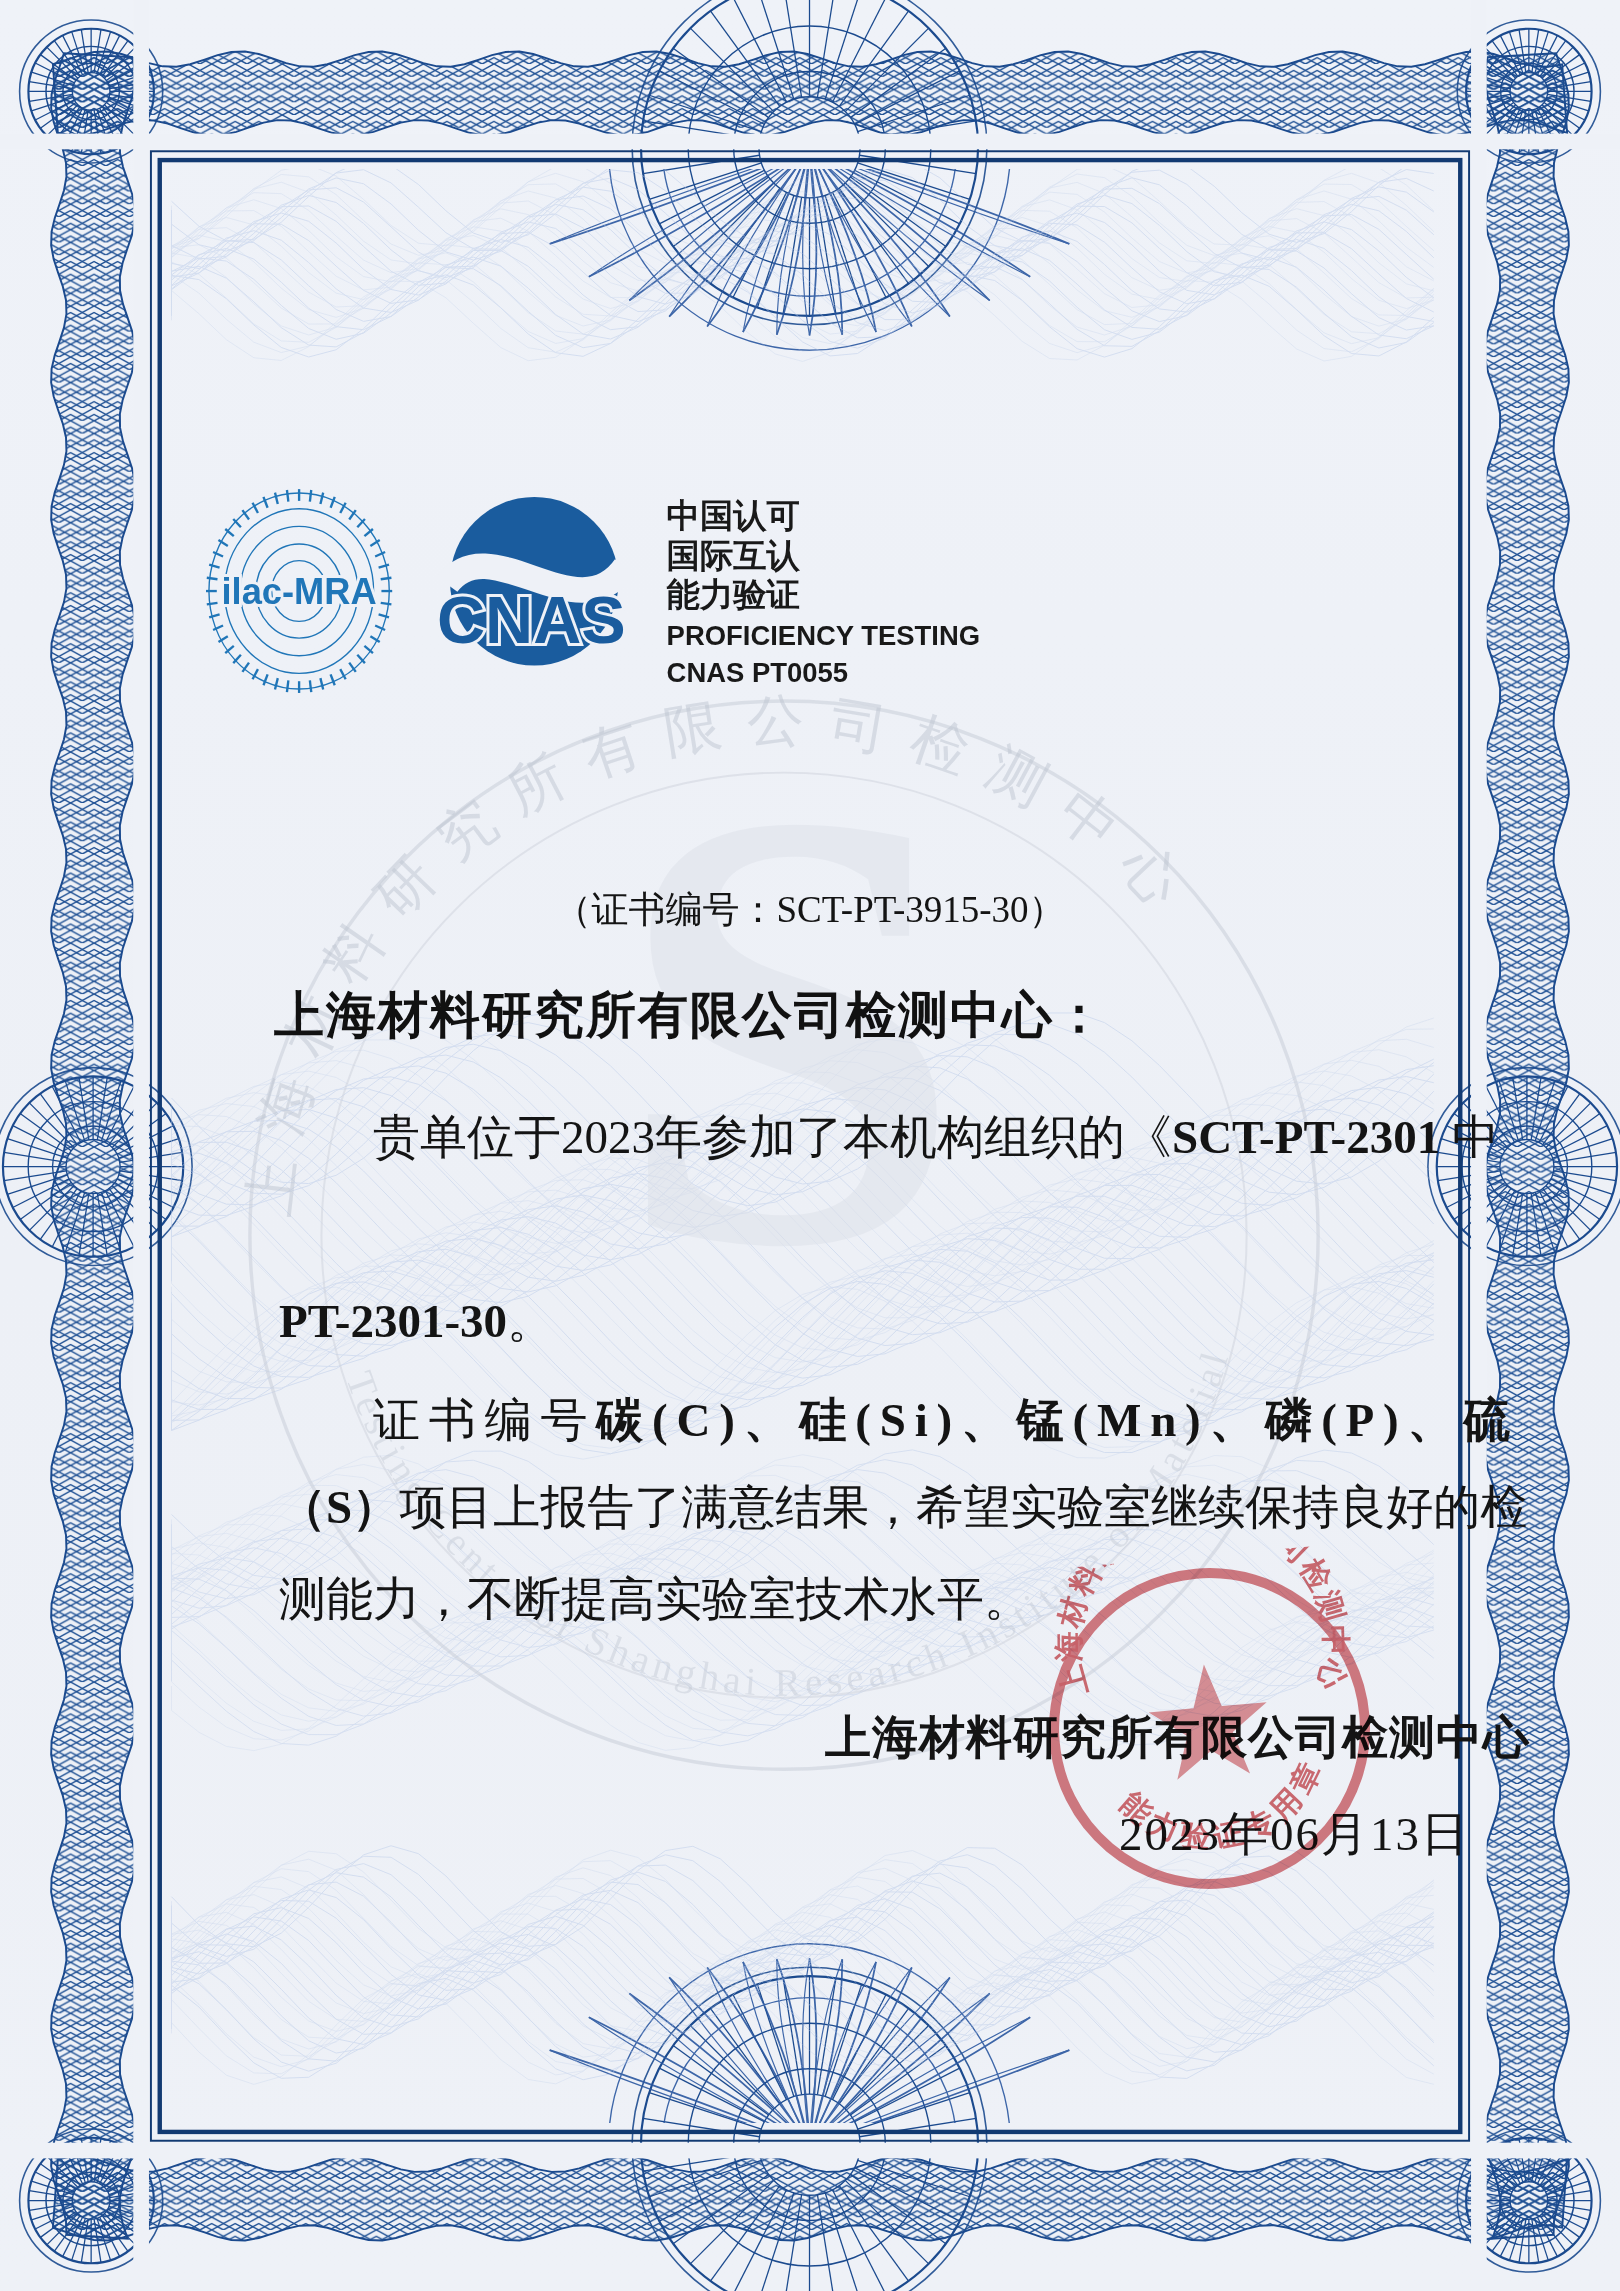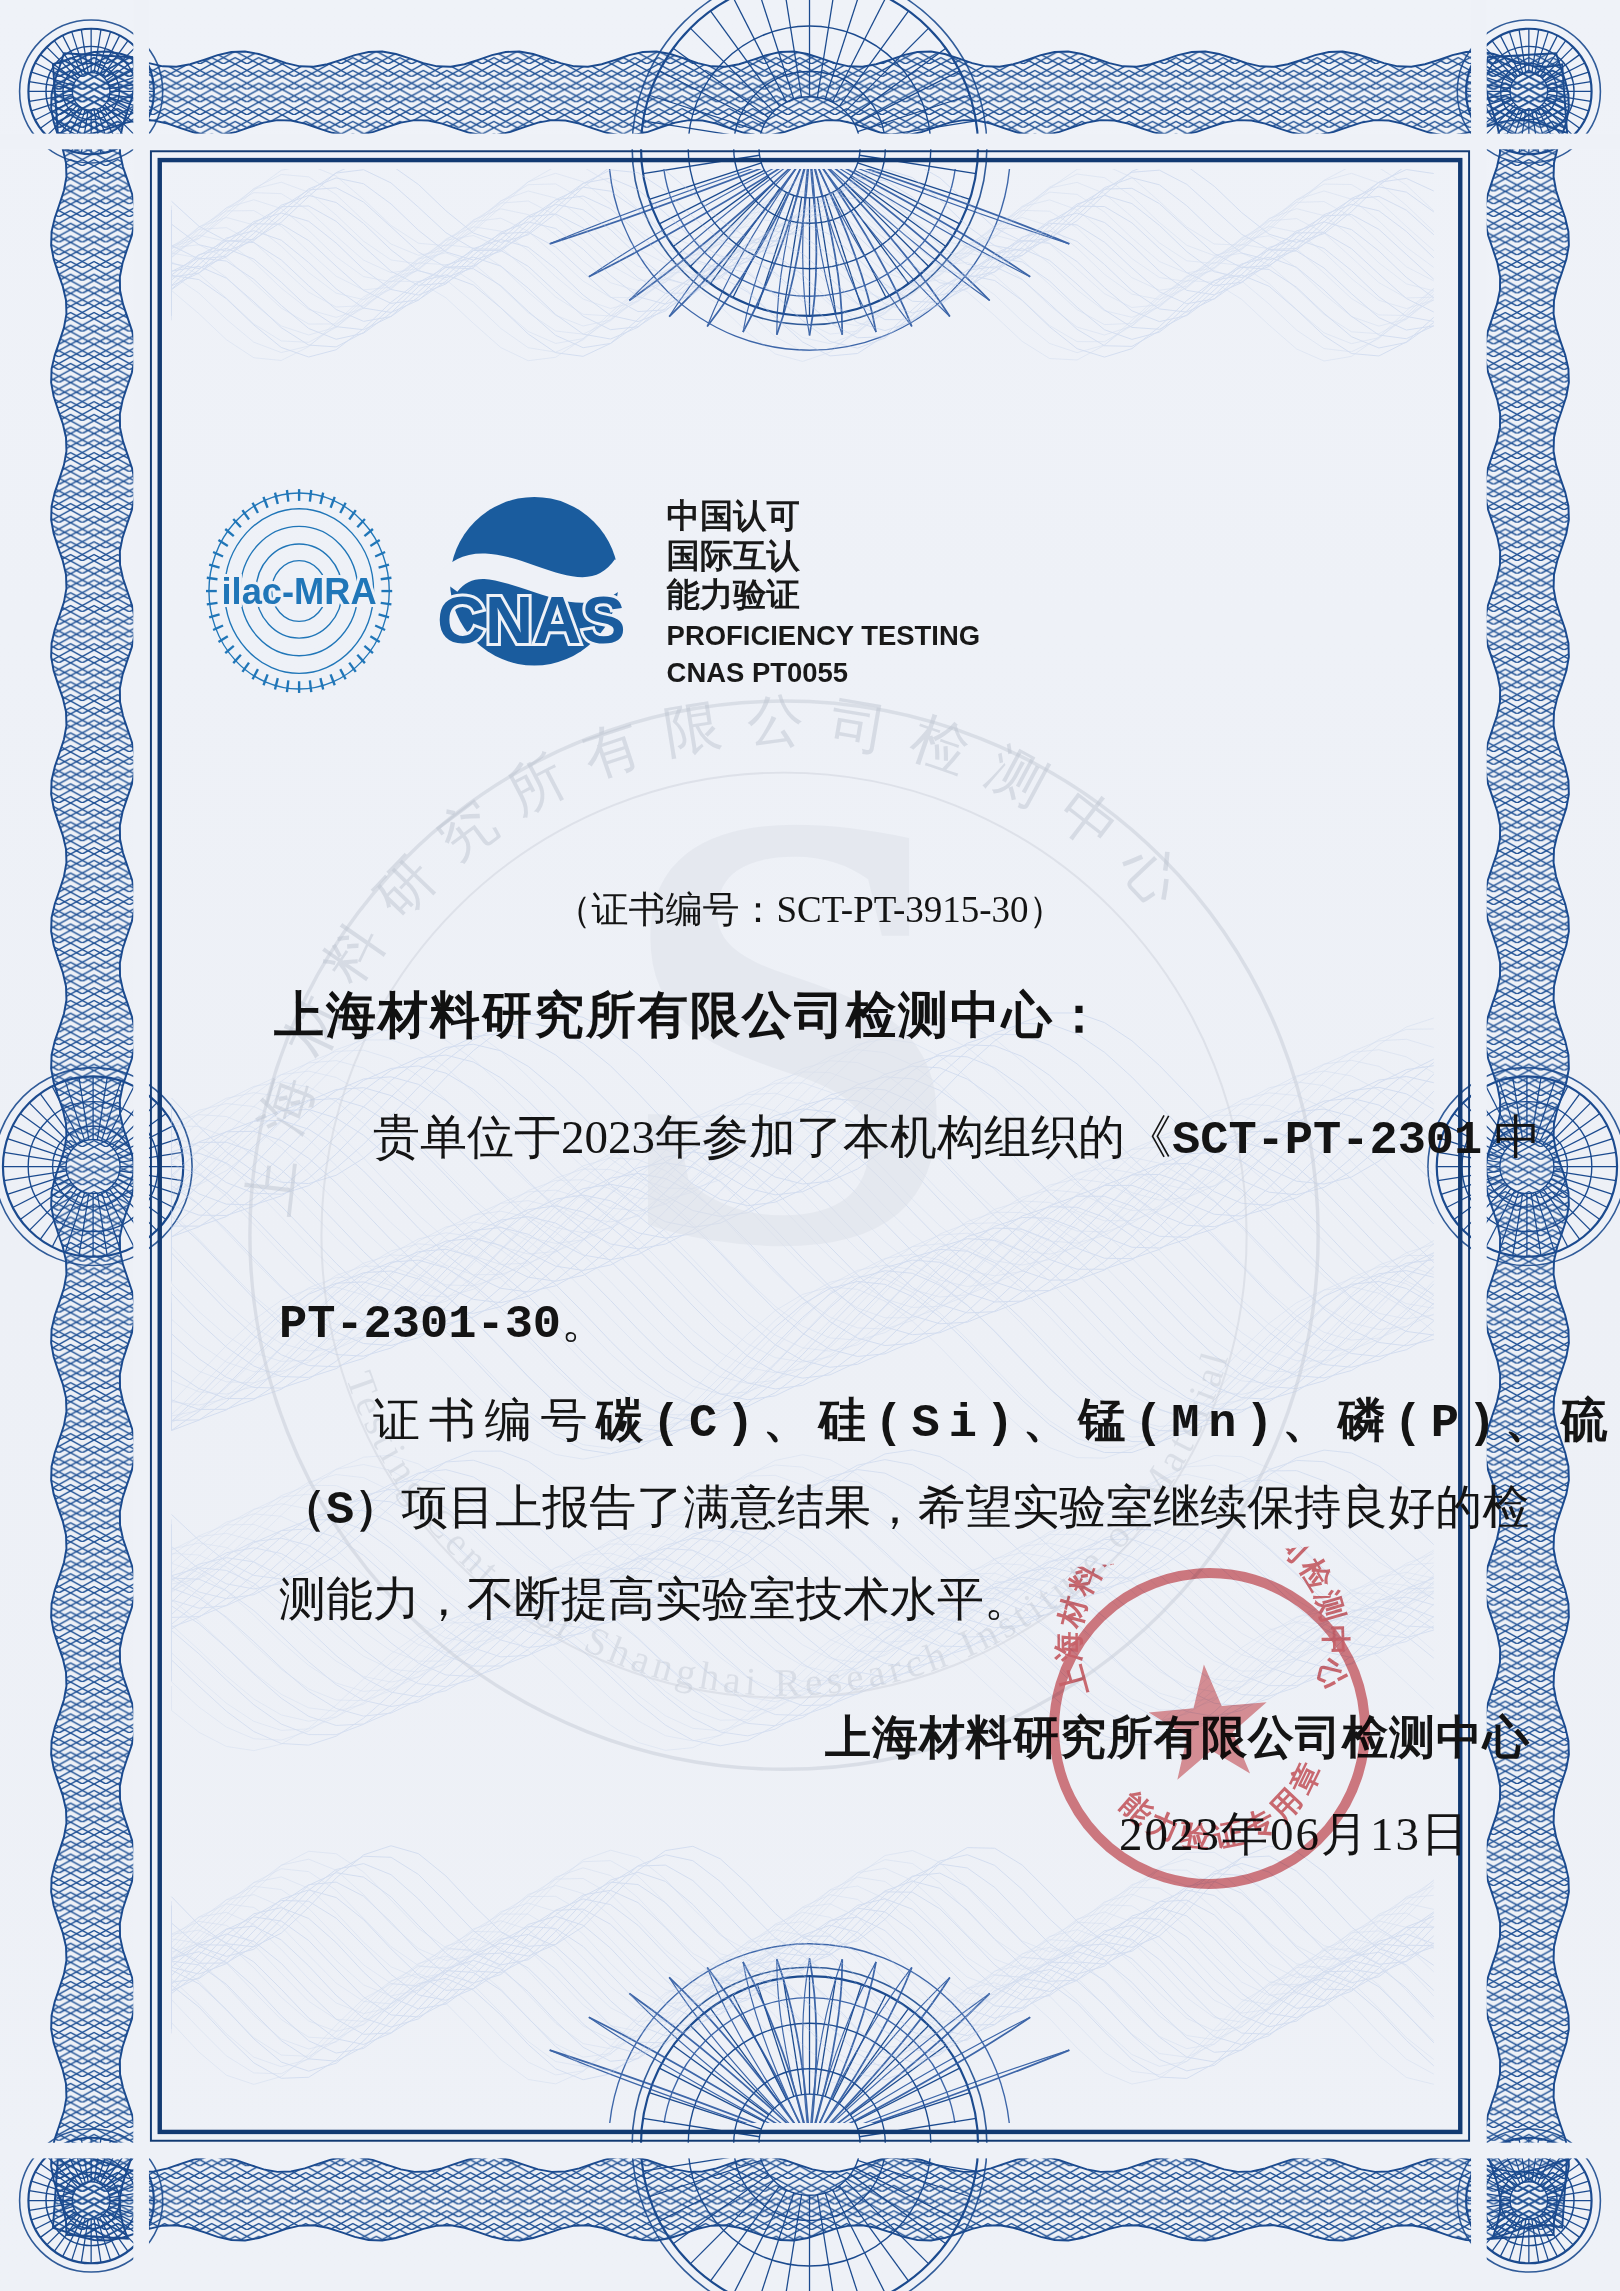--- a/index.html
+++ b/index.html
@@ -17,21 +17,21 @@
   .title{left:0;top:764px;width:100%;text-align:center;font-size:67px;font-weight:700;
          letter-spacing:2.9px;color:#111;}
   .certno{left:0;top:885px;width:100%;text-align:center;font-size:37px;
           font-family:"Liberation Serif",serif;color:#141414;}
   .addressee{left:274px;top:982px;font-size:50px;font-weight:700;color:#111;letter-spacing:2px;}
 
   
   .bline{left:279px;width:1137px;font-family:"Liberation Serif",serif;font-size:47px;
          color:#141414;white-space:nowrap;}
   .indent{padding-left:94px;}
-  .b{font-weight:700;font-family:Liberation Mono, monospace;}
+  .b{font-weight:700;}
   .l-p1l1{top:1106px;}
   .l-p1l2{top:1197px;}
   .l-p1l3{top:1290px;}
   .l-p2l1{top:1389px;letter-spacing:8.8px;}
   .l-p2l2{top:1476px;}
   .l-p2l3{top:1568px;}
 
   .signature{left:825px;top:1707px;font-size:46px;font-weight:700;color:#141414;letter-spacing:1px;}
   .dateline{left:1119px;top:1803px;font-size:47px;font-family:"Liberation Serif",serif;
             color:#141414;letter-spacing:2px;}

